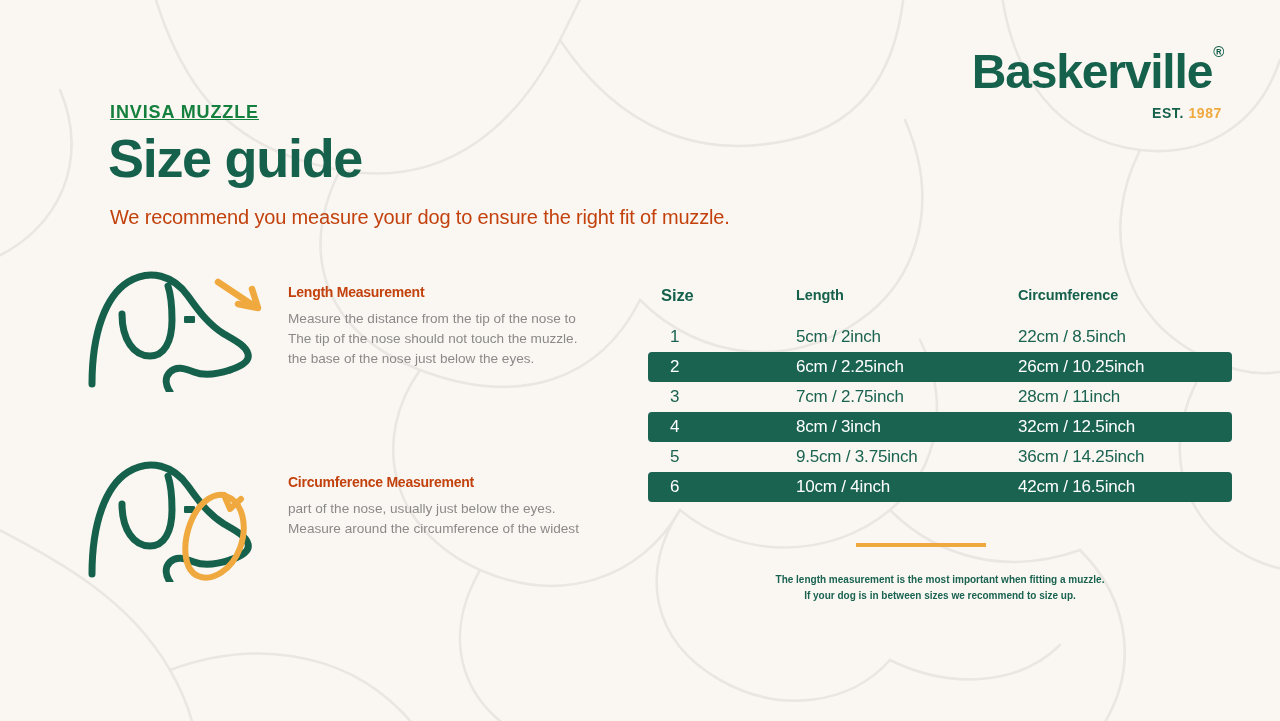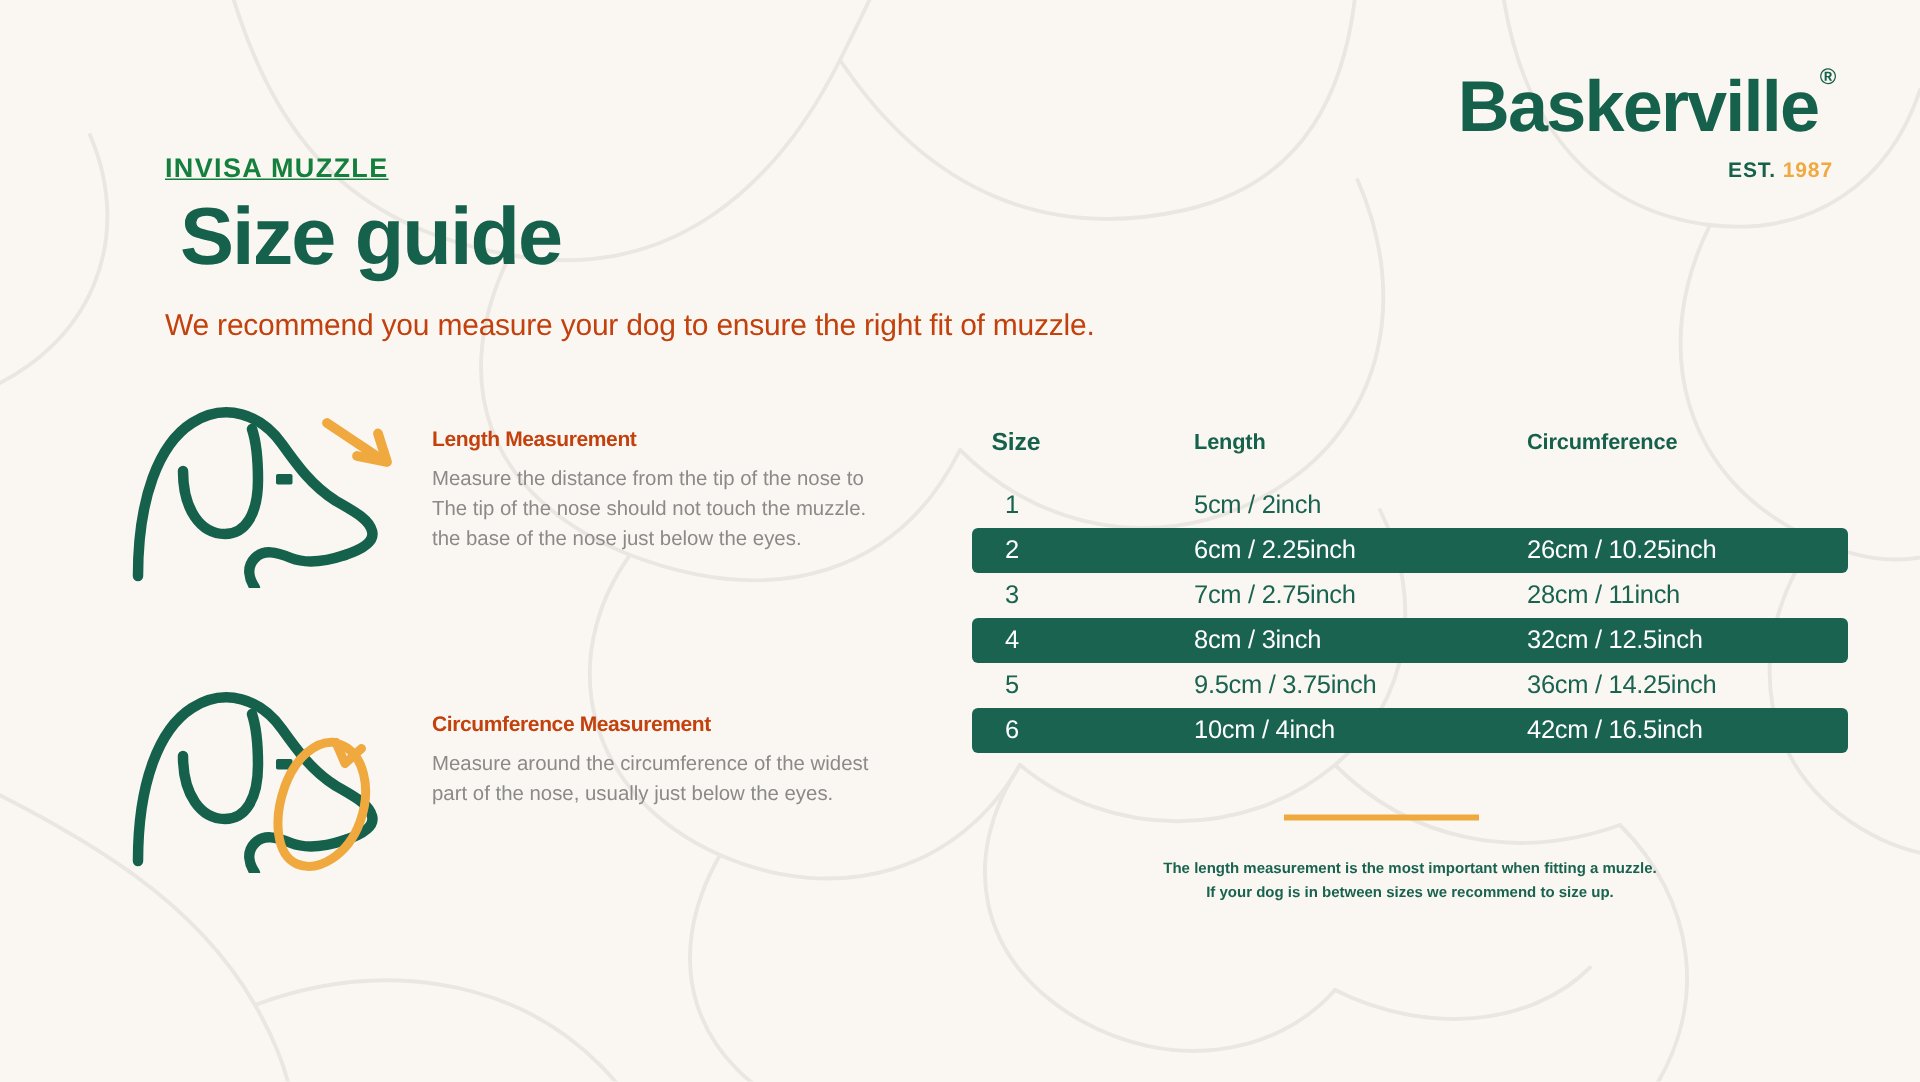--- a/index.html
+++ b/index.html
@@ -66,21 +66,20 @@
     text-decoration:underline;
   }
   .title {
     position:absolute;
     left:108px; top:128px;
     font-size:54px;
     font-weight:bold;
     color:#16614c;
     letter-spacing:-1.3px;
     line-height:1.12;
-    margin-left:12px;
   }
   .subtitle {
     position:absolute;
     left:110px; top:206px;
     font-size:20px;
     color:#c2410c;
     letter-spacing:-0.15px;
   }
 
   
@@ -250,37 +249,38 @@
 
       <g>
         <path d="M 148 44 C 165 50 170 74 162 96 C 154 118 134 130 120 124
                  C 106 118 104 94 112 72 C 119 53 133 41 146 43" fill="none" stroke="#efa93e" stroke-width="6" stroke-linecap="round"></path>
         <path d="M 146 43 L 152 57 L 163 47" fill="none" stroke="#efa93e" stroke-width="6" stroke-linecap="round" stroke-linejoin="round"></path>
       </g>
     </svg>
     <div class="measure-text">
       <div class="measure-head">Circumference Measurement</div>
       <div class="measure-body">
+        <span class="ln">part of the nose, usually just below the eyes.</span>
         <span class="ln">Measure around the circumference of the widest</span>
-        <span class="ln">part of the nose, usually just below the eyes.</span>
       </div>
     </div>
   </div>
 
   <div class="table">
 
     <div class="trow head">
       <div class="c-size"><span>Size</span></div>
       <div class="c-len"><span>Length</span></div>
       <div class="c-circ"><span>Circumference</span></div>
     </div>
 
     <div class="trow data">
       <div class="c-size"><span>1</span></div>
       <div class="c-len"><span>5cm / 2inch</span></div>
+      <div class="c-circ"><span>22cm / 8.5inch</span></div>
     </div>
 
     <div class="trow data alt">
       <div class="c-size"><span>2</span></div>
       <div class="c-len"><span>6cm / 2.25inch</span></div>
       <div class="c-circ"><span>26cm / 10.25inch</span></div>
     </div>
 
     <div class="trow data">
       <div class="c-size"><span>3</span></div>

